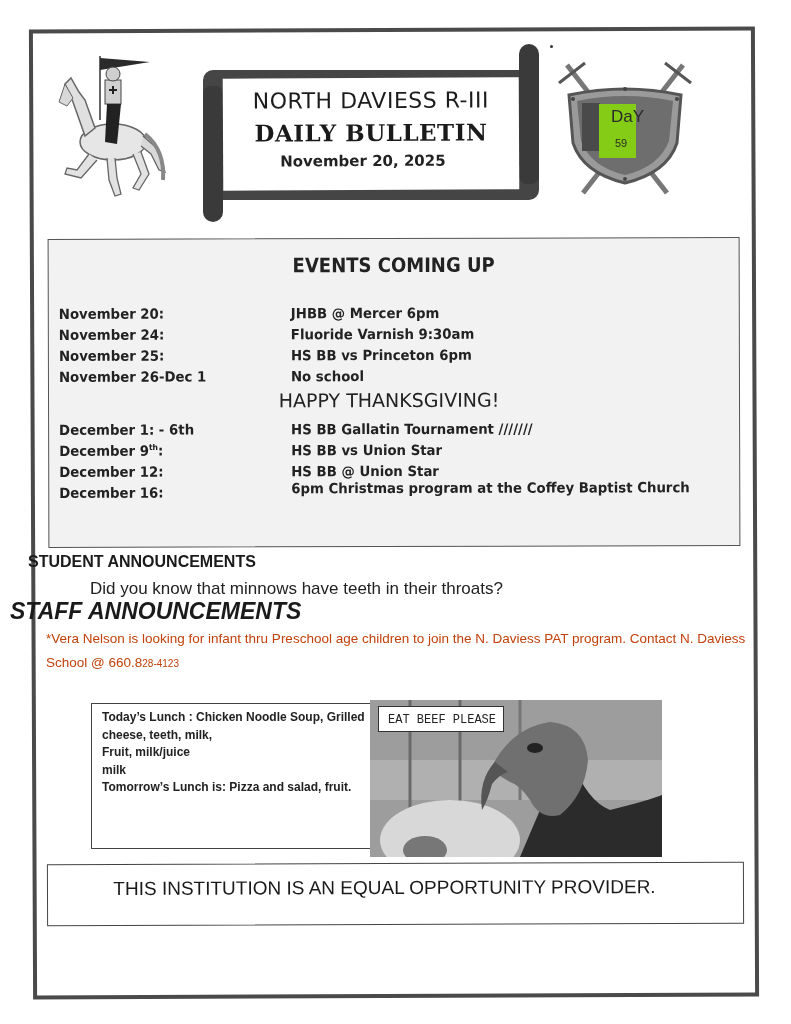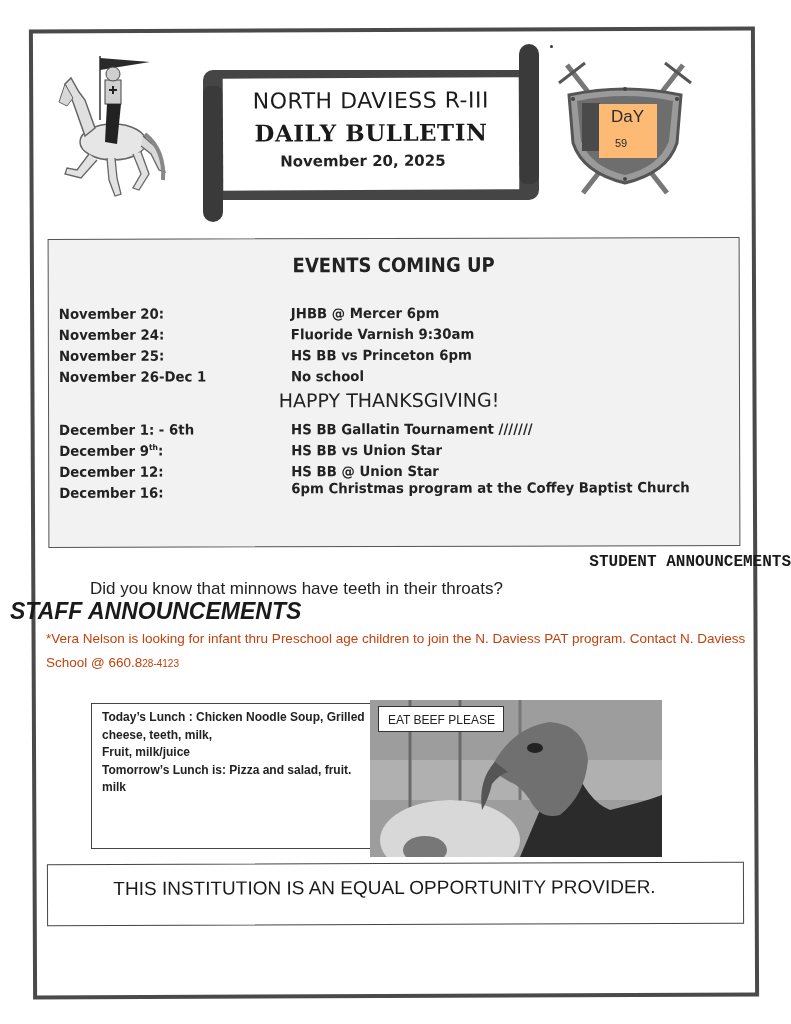--- a/index.html
+++ b/index.html
@@ -38,21 +38,21 @@
     .bulletin-title {
       margin-top: 6px; font-family: "DejaVu Serif", serif; font-weight: bold; font-size: 23px;
       letter-spacing: 0.5px; color: #1a1a1a;
     }
     .bulletin-date {
       margin-top: 6px; text-align: left; padding-left: 57px; font-size: 15px; font-weight: bold; color: #222;
     }
     
     .shield { position: absolute; left: 555px; top: 55px; width: 140px; height: 145px; }
     .day-card {
-      position: absolute; left: 599px; top: 104px; width: 58px; height: 54px; background: #fdba74;
+      position: absolute; left: 599px; top: 104px; width: 37px; height: 54px; background: #84cc16;
       font-family: "Liberation Sans", sans-serif;
     }
     .day-label { position: absolute; left: 12px; top: 3px; font-size: 17px; color: #2a2a2a; }
     .day-number { position: absolute; left: 16px; top: 33px; font-size: 11px; color: #2a2a2a; }
 
     
     .events-box {
       position: absolute; left: 48px; top: 238px; width: 690px; height: 307px;
       border: 1.5px solid #555; background: #f2f2f2; transform: rotate(-0.15deg);
     }
@@ -64,22 +64,22 @@
     .event-date { position: absolute; left: 0; top: 0; font-weight: bold; transform: scaleX(0.95); transform-origin: left; }
     .event-desc { position: absolute; left: 232px; top: 0; font-weight: bold; transform: scaleX(0.95); transform-origin: left; }
     .thanksgiving {
       position: absolute; left: 0; right: 0; top: 150px; text-align: center; font-size: 19px; color: #222;
       padding-right: 10px;
     }
     sup { font-size: 8px; }
 
     
     .student-head {
-      position: absolute; left: 0; right: 0; top: 553px; text-align: right; padding-left: 28px;
-      font-family: Liberation Mono, monospace; font-weight: bold; font-size: 16px; color: #1a1a1a;
+      position: absolute; left: 0; right: 0; top: 553px; text-align: left; padding-left: 28px;
+      font-family: Liberation Sans, sans-serif; font-weight: bold; font-size: 16px; color: #1a1a1a;
     }
     .student-body {
       position: absolute; left: 90px; top: 579px; font-family: "Liberation Sans", sans-serif;
       font-size: 17px; color: #222;
     }
     .staff-head {
       position: absolute; left: 0; right: 0; top: 598px; padding-left: 10px;
       font-family: "Liberation Sans", sans-serif; font-style: italic; font-weight: bold; font-size: 23px; color: #1a1a1a;
     }
     .staff-body {
@@ -99,21 +99,21 @@
       line-height: 17.5px; color: #222;
     }
 
     
     .photo {
       position: absolute; left: 370px; top: 700px; width: 292px; height: 157px; overflow: hidden;
       background: linear-gradient(180deg, #8a8a8a 0%, #9c9c9c 35%, #b5b5b5 60%, #cfcfcf 100%);
     }
     .photo-caption {
       position: absolute; left: 8px; top: 6px; width: 126px; height: 26px; background: #fff;
-      border: 1px solid #333; font-family: Liberation Sans, sans-serif; font-size: 12px;
+      border: 1px solid #333; font-family: Liberation Mono, monospace; font-size: 12px;
       line-height: 26px; padding-left: 9px; box-sizing: border-box; color: #222;
     }
 
     
     .eo-box {
       position: absolute; left: 47px; top: 863px; width: 695px; height: 60px; border: 1.5px solid #444;
       transform: rotate(-0.2deg);
     }
     .eo-text {
       position: absolute; left: 0; right: 0; top: 13px; text-align: center; padding-right: 22px;
@@ -225,22 +225,22 @@
 <div class="student-body">Did you know that minnows have teeth in their throats?</div>
 
 <div class="staff-head">STAFF ANNOUNCEMENTS</div>
 <div class="staff-body"><span>*Vera Nelson is looking for infant thru Preschool age children to join the N. Daviess PAT program. Contact N. Daviess School @ 660.8</span><span class="small">28-4123</span></div>
 
 <div class="menu-box">
   <div class="menu-text">
     <div>Today’s Lunch : Chicken Noodle Soup, Grilled</div>
     <div>cheese,  teeth, milk,</div>
     <div>Fruit,  milk/juice</div>
+    <div>milk</div>
     <div>Tomorrow’s Lunch is: Pizza and salad, fruit.</div>
-    <div>milk</div>
   </div>
 </div>
 
 <div class="photo">
   <svg width="292" height="157" viewBox="0 0 292 157">
     <rect x="0" y="0" width="292" height="157" fill="#9d9d9d"></rect>
     <rect x="0" y="60" width="292" height="40" fill="#b0b0b0"></rect>
     <line x1="40" y1="0" x2="40" y2="110" stroke="#6a6a6a" stroke-width="3"></line>
     <line x1="90" y1="0" x2="90" y2="110" stroke="#6a6a6a" stroke-width="3"></line>
     <line x1="150" y1="0" x2="150" y2="100" stroke="#777" stroke-width="3"></line>

